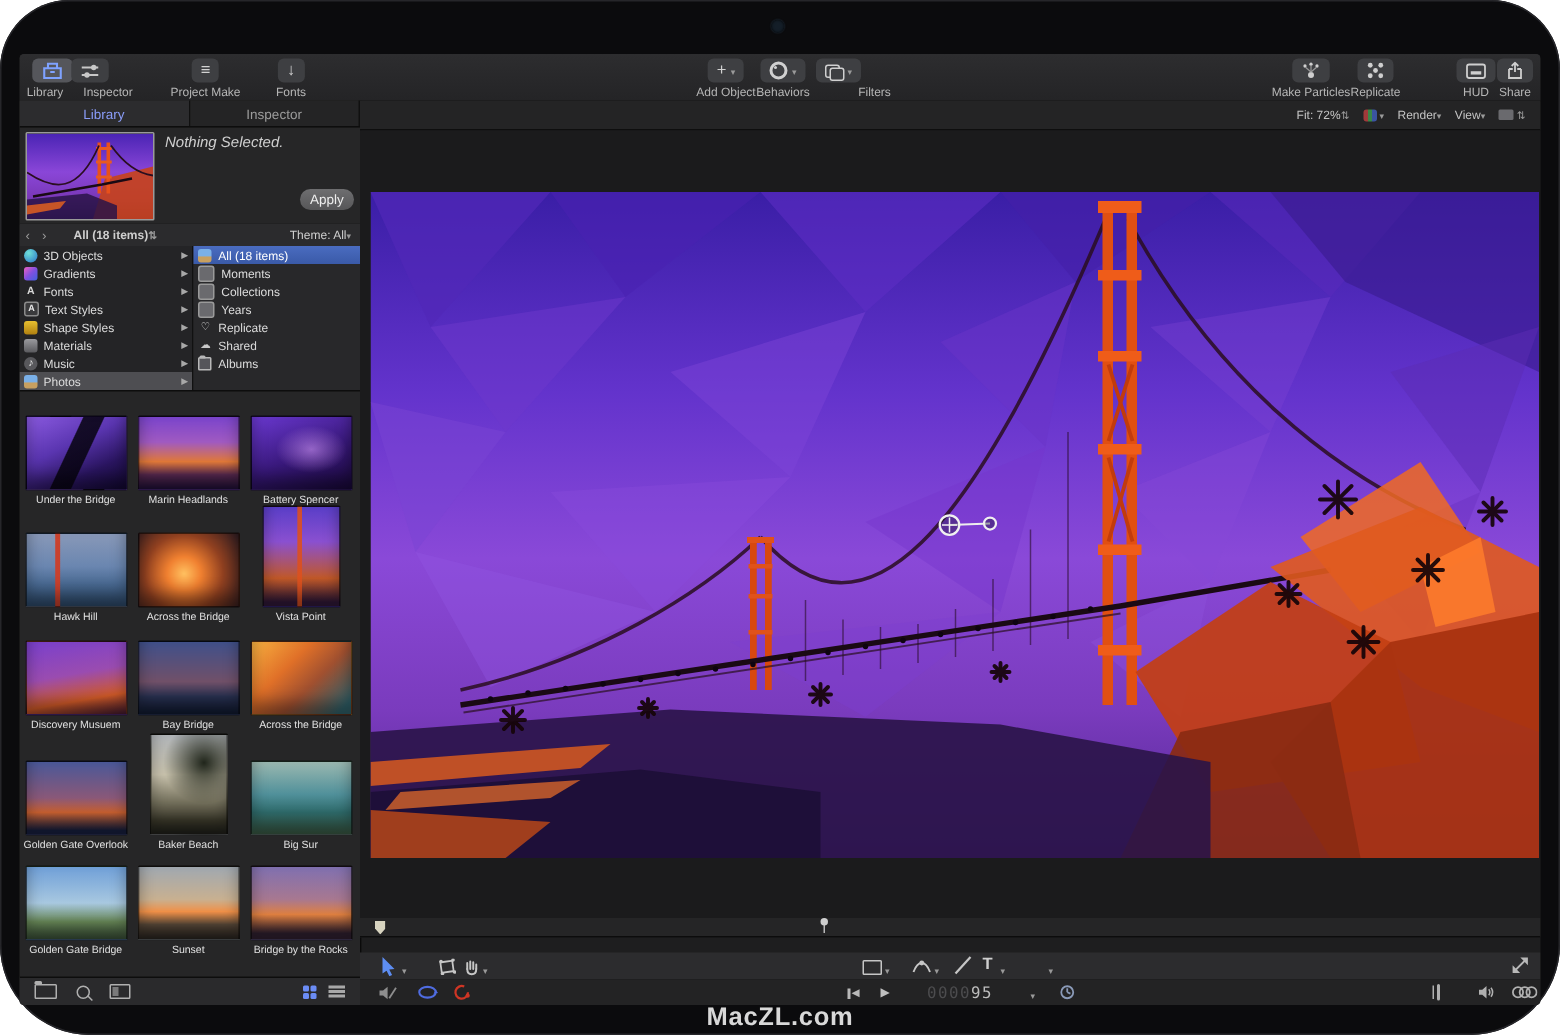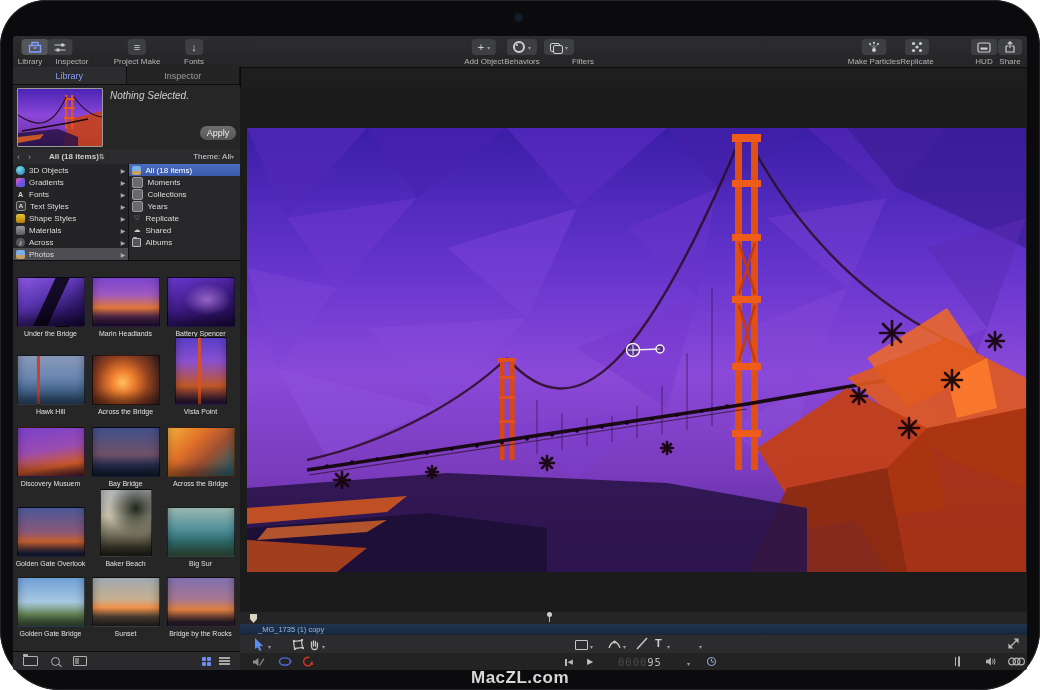--- a/index.html
+++ b/index.html
@@ -298,21 +298,21 @@
             <span class="lbl">Shape Styles</span>
             <span class="disc">▶</span>
           </div>
         <div class="brow">
             <span class="cicon i-material"></span>
             <span class="lbl">Materials</span>
             <span class="disc">▶</span>
           </div>
         <div class="brow">
             <span class="cicon i-music">♪</span>
-            <span class="lbl">Across</span>
+            <span class="lbl">Music</span>
             <span class="disc">▶</span>
           </div>
         <div class="brow selgray">
             <span class="cicon i-photo"></span>
             <span class="lbl">Photos</span>
             <span class="disc">▶</span>
           </div>
       </div>
       <div class="cols">
         <div class="brow selblue">
@@ -433,20 +433,33 @@
         </span>
       <span class="lview">
           <i></i>
           <i></i>
           <i></i>
         </span>
     </div>
   </div>
 
   <div class="canvascol">
+    <div class="statusrow">
+      <span class="updown">Fit: 72%</span>
+      <span style="display:flex;align-items:center;gap:2px">
+          <span class="rgbchip"></span>
+          <span class="chev"></span>
+        </span>
+      <span class="chev">Render</span>
+      <span class="chev">View</span>
+      <span style="display:flex;align-items:center;gap:2px">
+          <span class="dispchip"></span>
+          <span class="updown"></span>
+        </span>
+    </div>
 
     <div class="canvasbg">
       <div class="artwork">
         <svg width="779" height="444" viewBox="0 0 779 444" preserveAspectRatio="none">
           <defs>
             <linearGradient id="sky" x1="0" y1="0" x2="0" y2="1">
               <stop offset="0" stop-color="#3a1ea6"></stop>
                 <stop offset=".3" stop-color="#6333cc"></stop>
               <stop offset=".55" stop-color="#8a49d8"></stop>
                 <stop offset=".78" stop-color="#7a3bbd"></stop>
@@ -625,23 +638,20 @@
             <circle cx="413" cy="221" r="4" fill="rgba(20,20,35,.35)" stroke="#f0f0f0" stroke-width="1.5"></circle>
           </g>
         </svg>
       </div>
     </div>
 
     <div class="ruler">
       <div class="playhead"></div>
       <div class="kpin"></div>
     </div>
-    <div class="track">
-      <span class="tracklbl">_MG_1735 (1) copy</span>
-    </div>
 
     <div class="toolsrow">
       <span style="left:14px">
         <svg width="11" height="13" viewBox="0 0 11 13">
             <path d="M1,0 L9,8 L5.5,8.3 L7.4,12 L5.6,12.9 L3.7,9.2 L1,11 Z" fill="#5d8df2"></path>
           </svg>
       </span>
       <span class="chev" style="left:28px;top:7px"></span>
       <span style="left:52px;top:4px">
         <svg width="12" height="11" viewBox="0 0 12 11">

